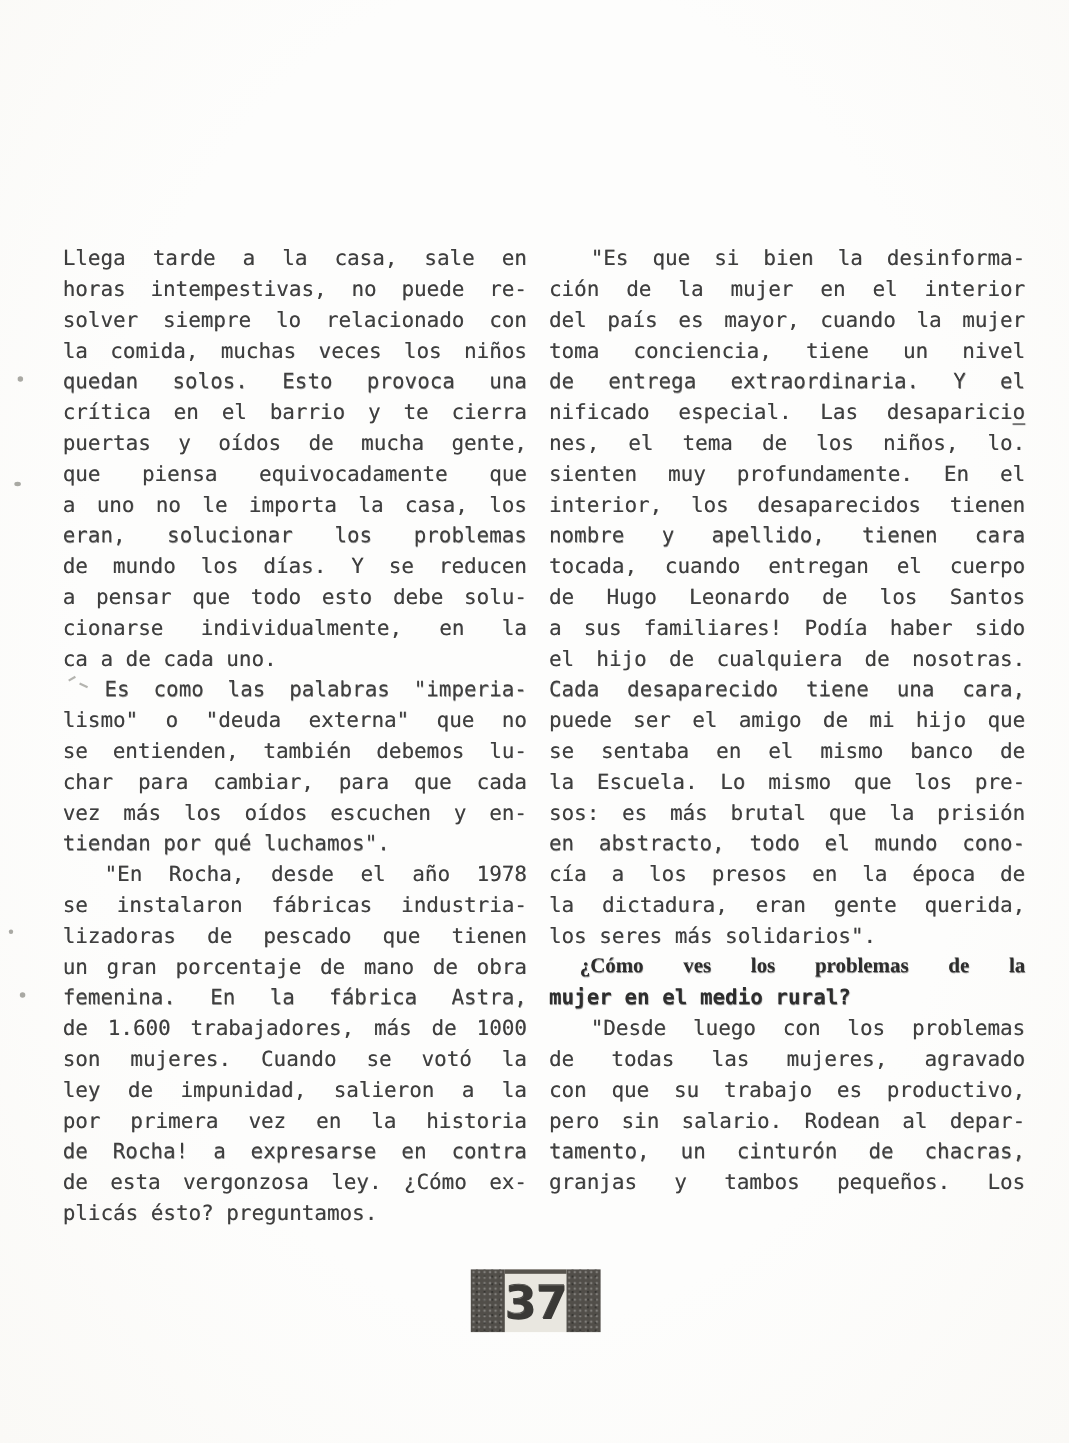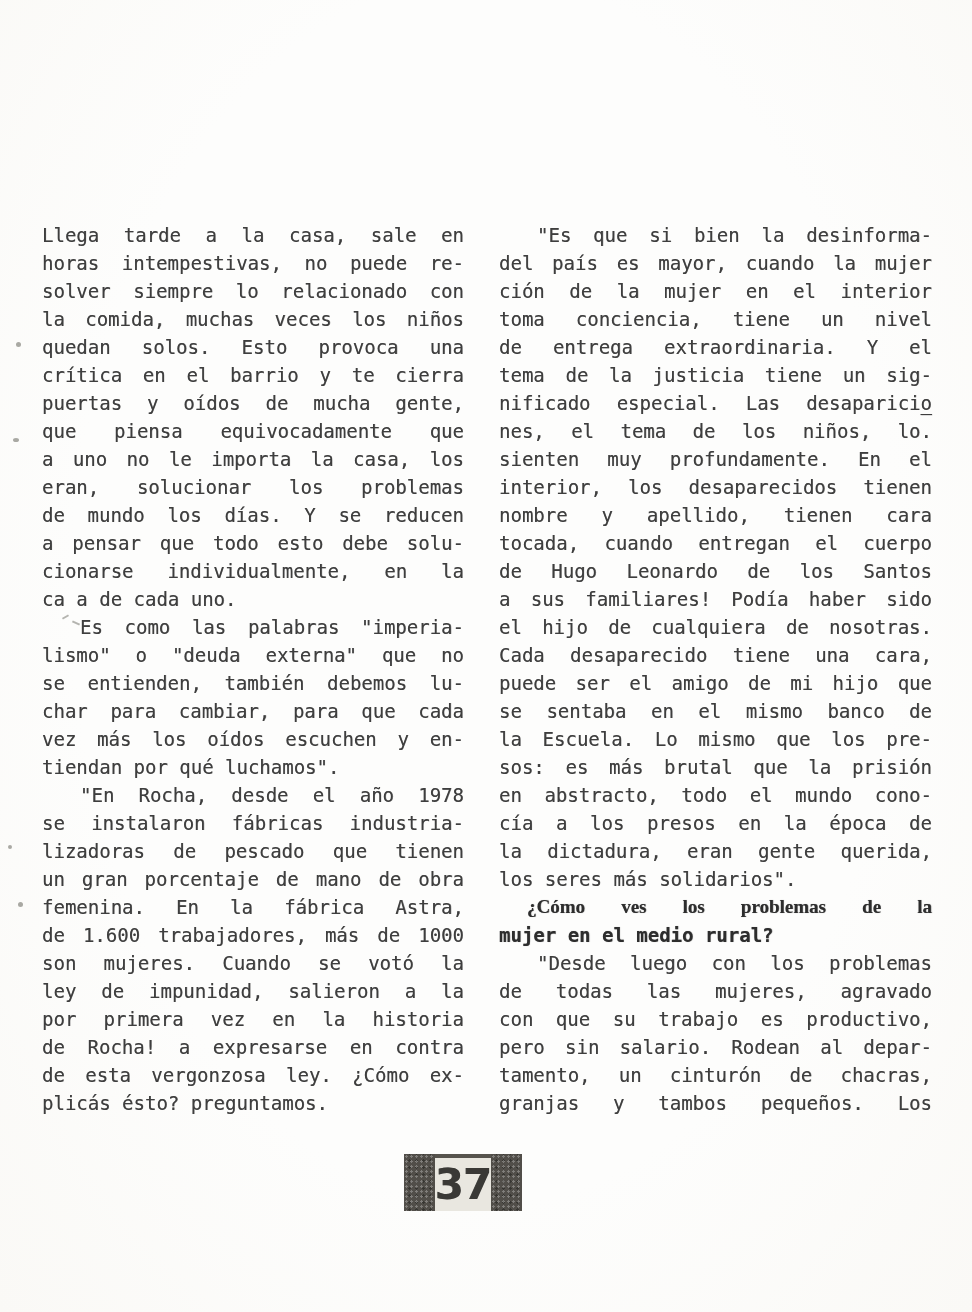--- a/index.html
+++ b/index.html
@@ -6,33 +6,33 @@
   body{
     width:972px;height:1312px;position:relative;overflow:hidden;
     background:#fcfcfa;
     font-family:"DejaVu Sans Mono", monospace;
   }
   .page{
     position:absolute;inset:0;
     background:radial-gradient(ellipse at 50% 45%, #fdfdfc 60%, #faf9f6 100%);
   }
   .col{position:absolute;top:221px;}
-  .col-left{left:42px;width:422px;}
+  .col-left{left:57px;width:422px;}
   .col-right{left:499px;width:433px;}
   .line{
     font-size:19px;line-height:28px;height:28px;
     color:#3e3e3e;white-space:normal;
     text-shadow:0.3px 0.3px 0.6px rgba(62,62,62,0.55);
   }
   .line.just{text-align:justify;text-align-last:justify;}
   .line.bold{font-weight:bold;color:#2d2d2d;text-shadow:0.4px 0.4px 0.7px rgba(45,45,45,0.6);}
   .ul{text-decoration:underline;text-underline-offset:4px;}
   
   .stamp{
-    position:absolute;left:404px;top:1154px;width:114px;height:57px;
+    position:absolute;left:428px;top:1154px;width:114px;height:57px;
     display:flex;filter:blur(0.3px);
   }
   .stamp-block{
     flex:0 0 31px;height:100%;
     background:#514e49;
     background-image:
       radial-gradient(rgba(252,252,250,0.28) 1px, transparent 1.4px),
       radial-gradient(rgba(30,30,28,0.5) 1px, transparent 1.4px);
     background-size:5px 5px,7px 7px;
     background-position:0 0,2px 3px;
@@ -89,25 +89,24 @@
       <div class="line just">de 1.600 trabajadores, más de 1000</div>
       <div class="line just">son mujeres. Cuando se votó la</div>
       <div class="line just">ley de impunidad, salieron a la</div>
       <div class="line just">por primera vez en la historia</div>
       <div class="line just">de Rocha! a expresarse en contra</div>
       <div class="line just">de esta vergonzosa ley. ¿Cómo ex-</div>
       <div class="line">plicás ésto? preguntamos.</div>
     </div>
   <div class="col col-right">
       <div class="line just" style="padding-left: 38px;">"Es que si bien la desinforma-</div>
+      <div class="line just">ción de la mujer en el interior</div>
       <div class="line just">del país es mayor, cuando la mujer</div>
-      <div class="line just">ción de la mujer en el interior</div>
       <div class="line just">toma conciencia, tiene un nivel</div>
       <div class="line just">de entrega extraordinaria. Y el</div>
-      <div class="line just">tema de la justicia tiene un sig-</div>
       <div class="line just">nificado especial. Las desaparici<span class="ul">o</span></div>
       <div class="line just">nes, el tema de los niños, lo.</div>
       <div class="line just">sienten muy profundamente. En el</div>
       <div class="line just">interior, los desaparecidos tienen</div>
       <div class="line just">nombre y apellido, tienen cara</div>
       <div class="line just">tocada, cuando entregan el cuerpo</div>
       <div class="line just">de Hugo Leonardo de los Santos</div>
       <div class="line just">a sus familiares! Podía haber sido</div>
       <div class="line just">el hijo de cualquiera de nosotras.</div>
       <div class="line just">Cada desaparecido tiene una cara,</div>

